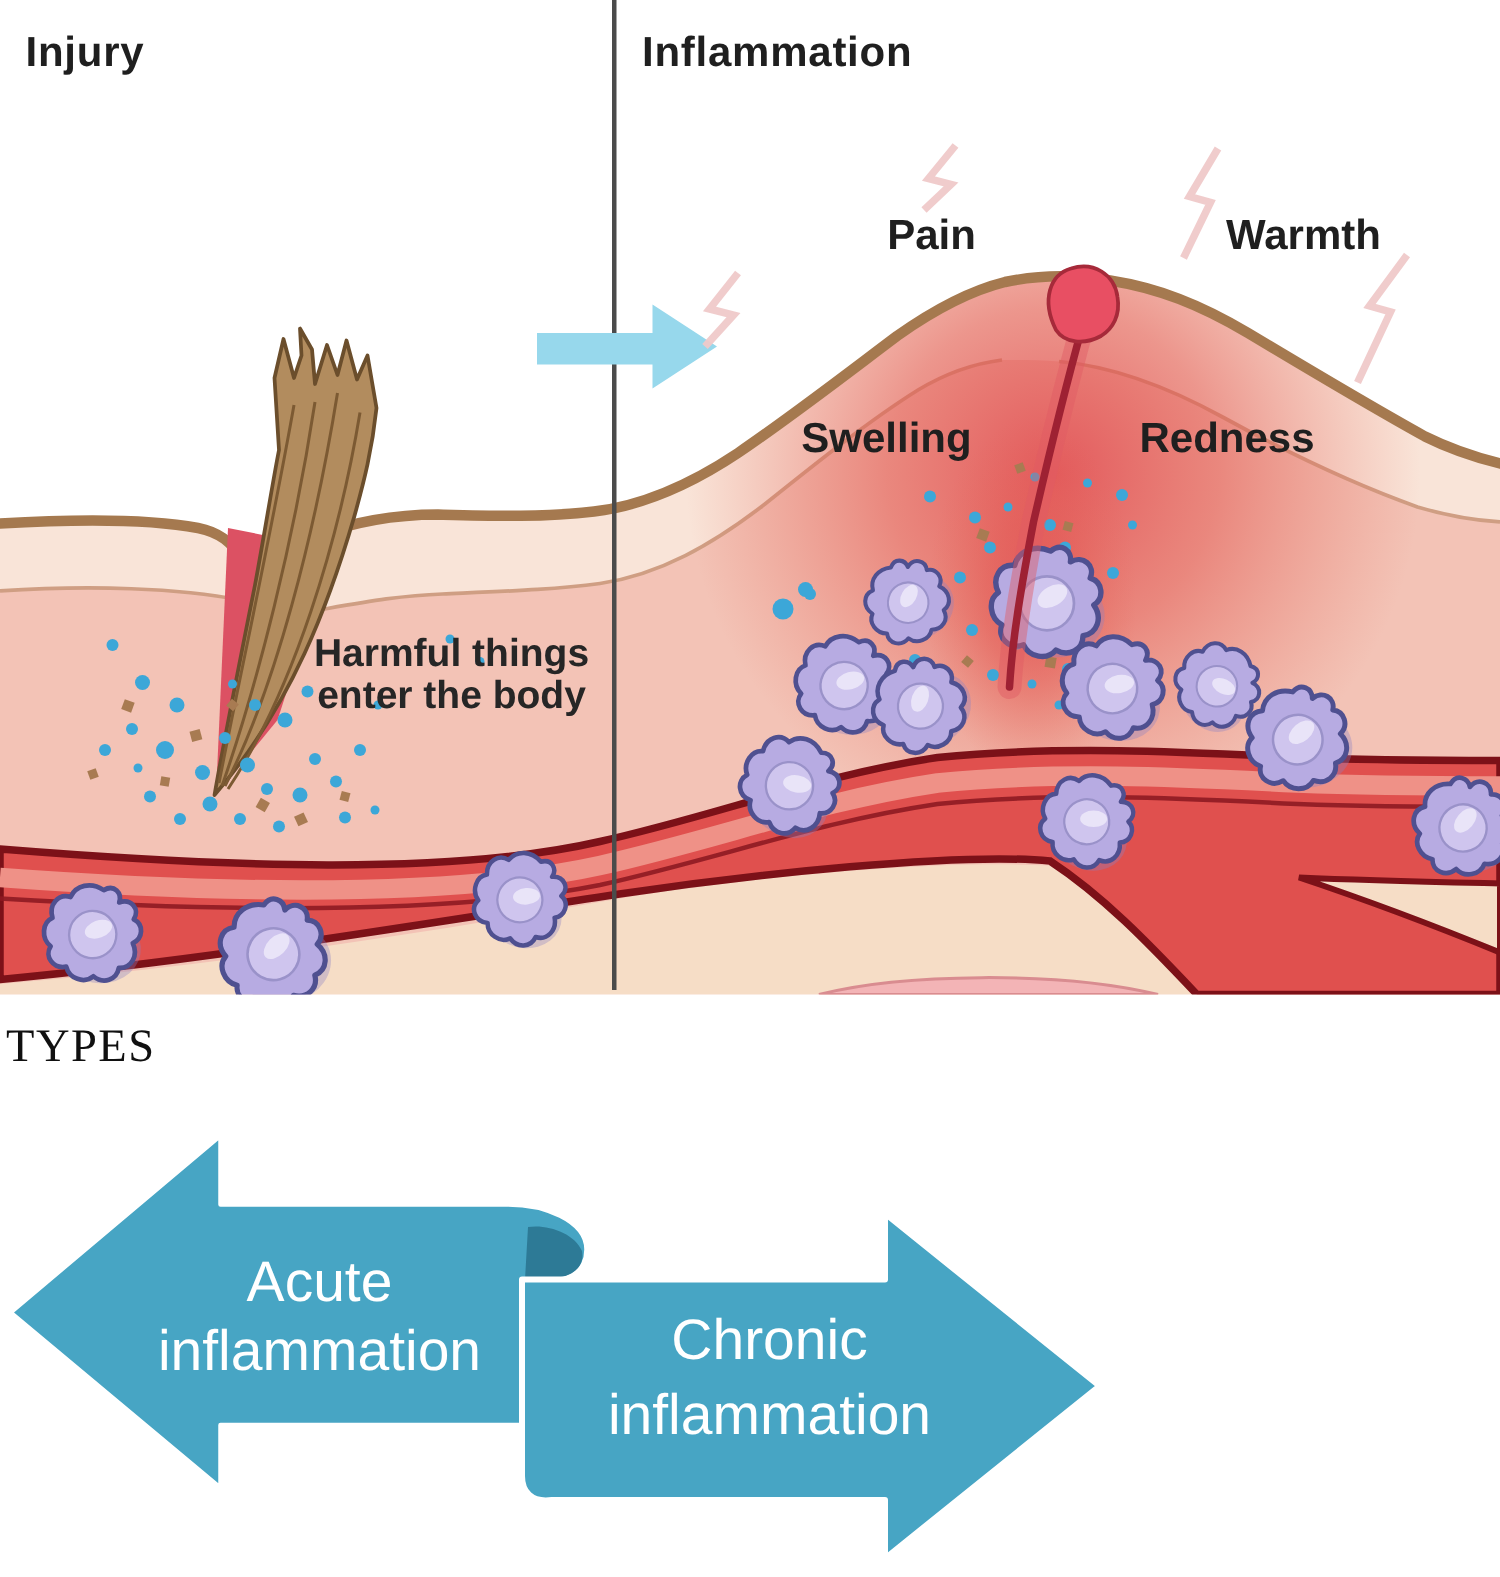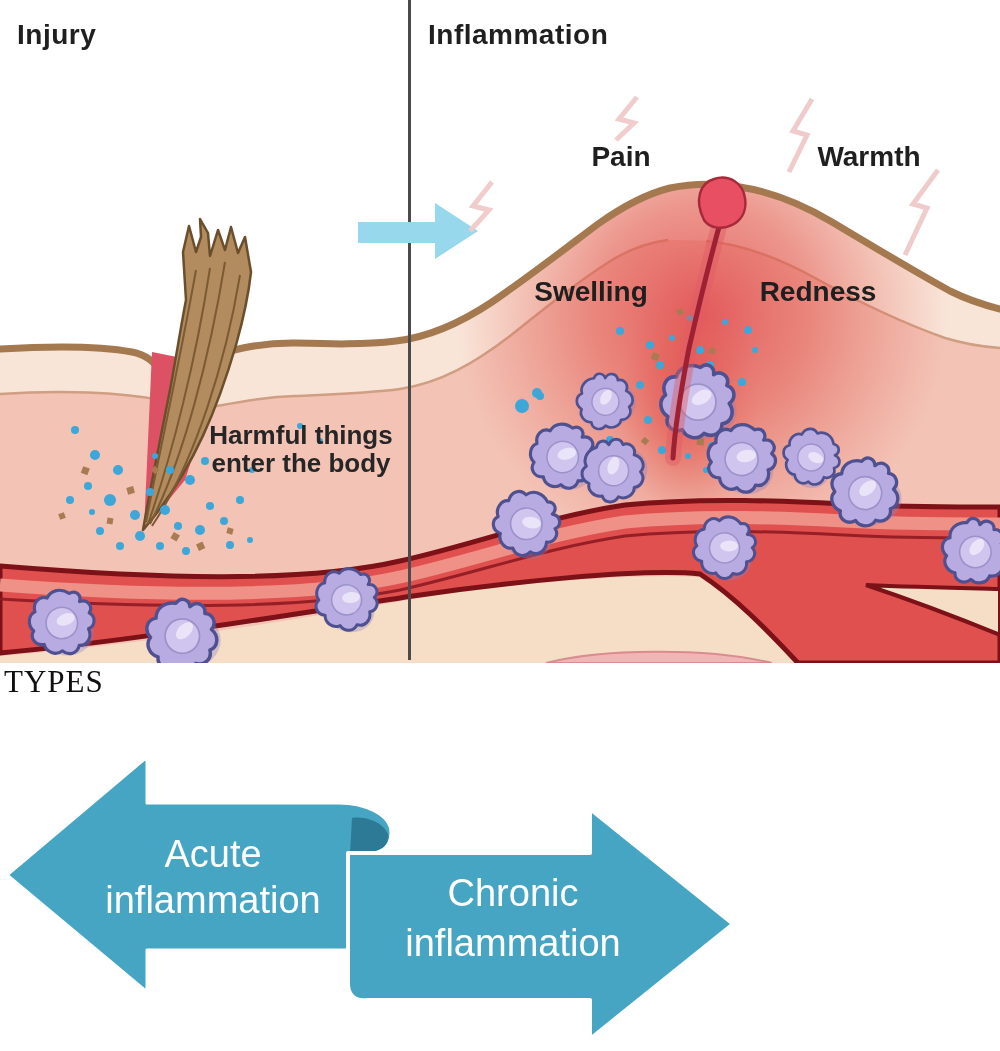--- a/index.html
+++ b/index.html
@@ -5,21 +5,21 @@
   html,body{margin:0;padding:0;background:#ffffff;}
   #stage{position:relative;width:1000px;height:1051px;background:#fff;overflow:hidden;
          font-family:"Liberation Sans",sans-serif;}
   #illustration,#types-arrows{position:absolute;left:0;display:block;}
   #illustration{top:0;}
   #types-arrows{top:730px;}
   .panel-label{font-size:28px;font-weight:700;fill:#1f1f1f;letter-spacing:0.5px;}
   .symptom-label{font-size:28px;font-weight:700;fill:#1f1f1f;text-anchor:middle;}
   .caption-label{font-size:26px;font-weight:700;fill:#262626;text-anchor:middle;}
   .arrow-label{font-size:38px;fill:#ffffff;text-anchor:middle;}
-  #types-heading{position:absolute;left:4px;top:664px;margin:0;
+  #types-heading{position:absolute;left:4px;top:679px;margin:0;
                  font-family:"Liberation Serif",serif;font-size:31px;font-weight:400;
                  color:#101010;letter-spacing:1px;}
 </style>
 </head>
 <body>
 
 <div id="stage">
 
   <svg id="illustration" width="1000" height="663" viewBox="0 0 1000 663">
     <defs>

